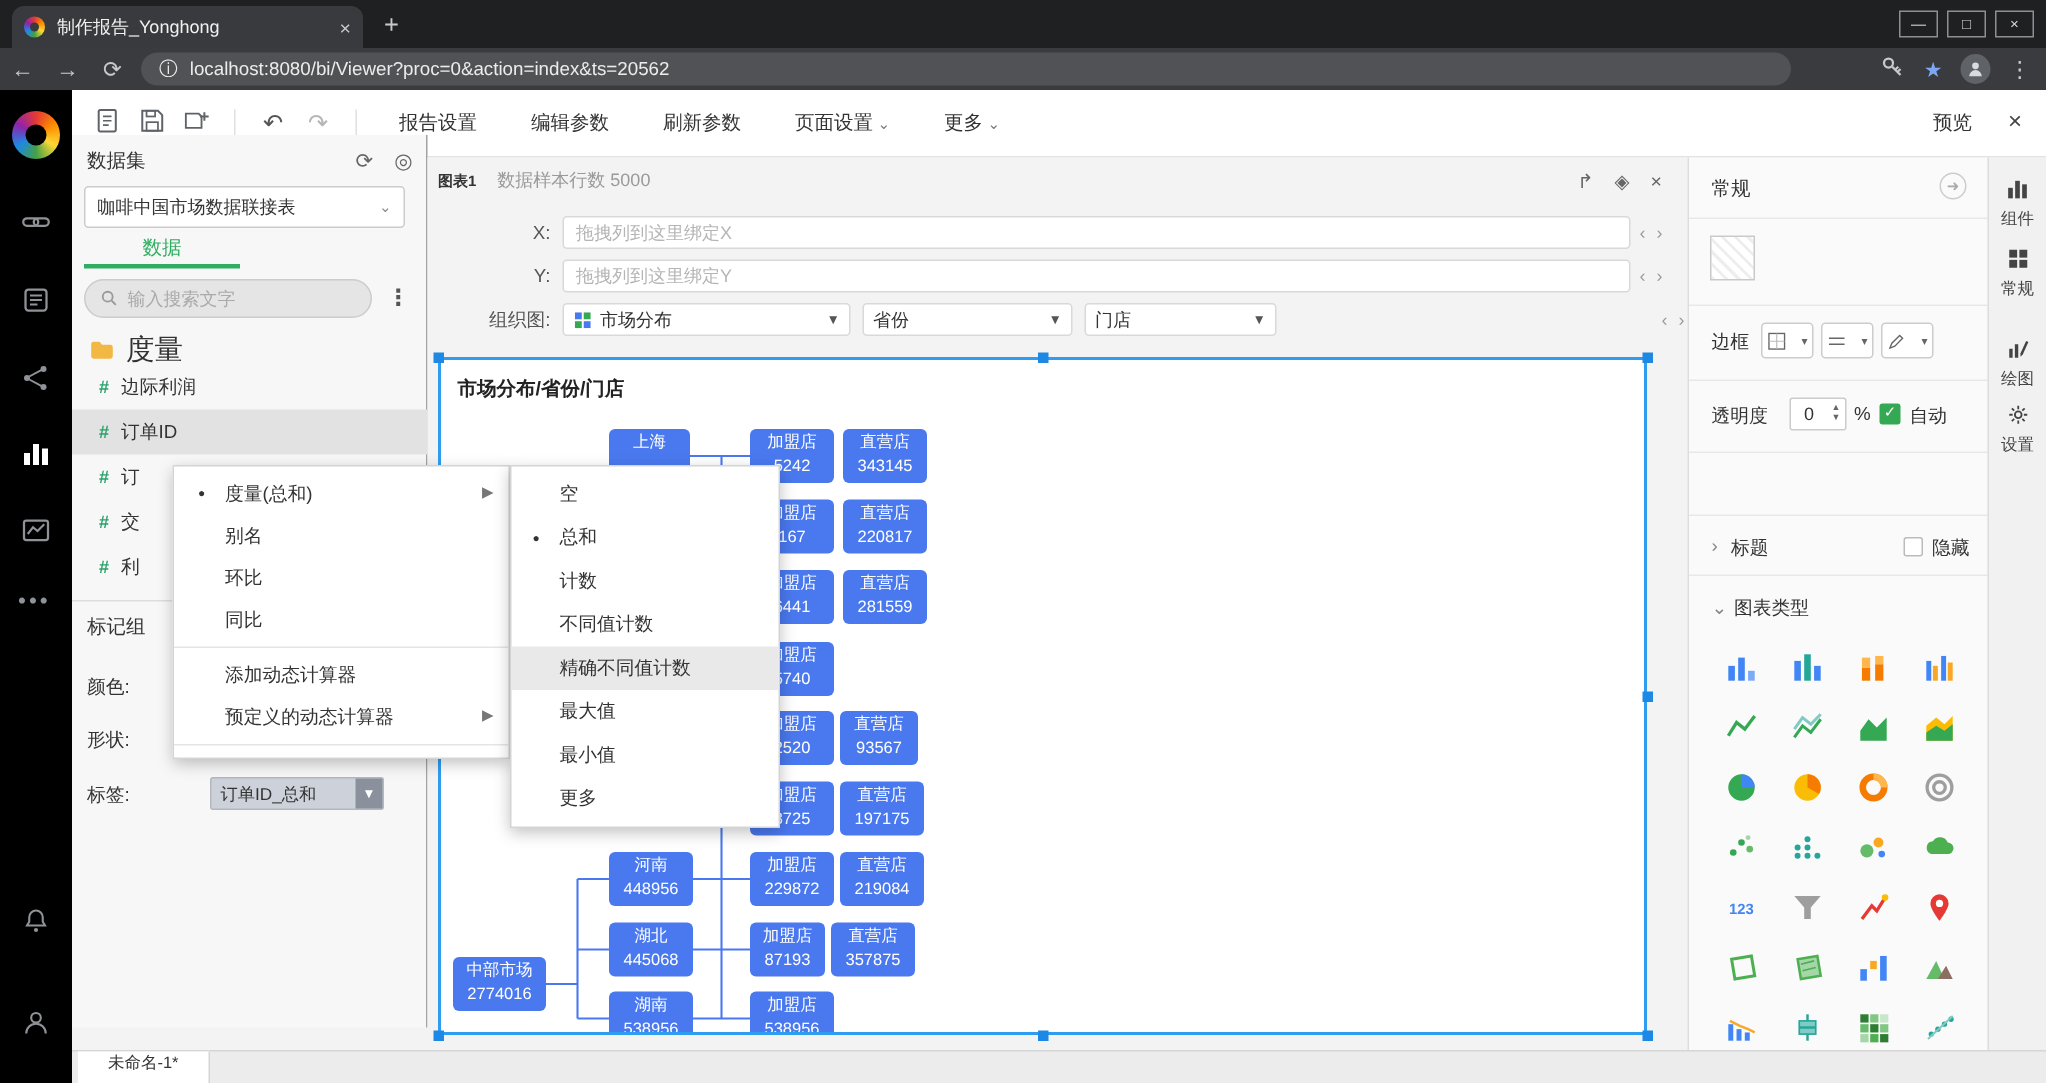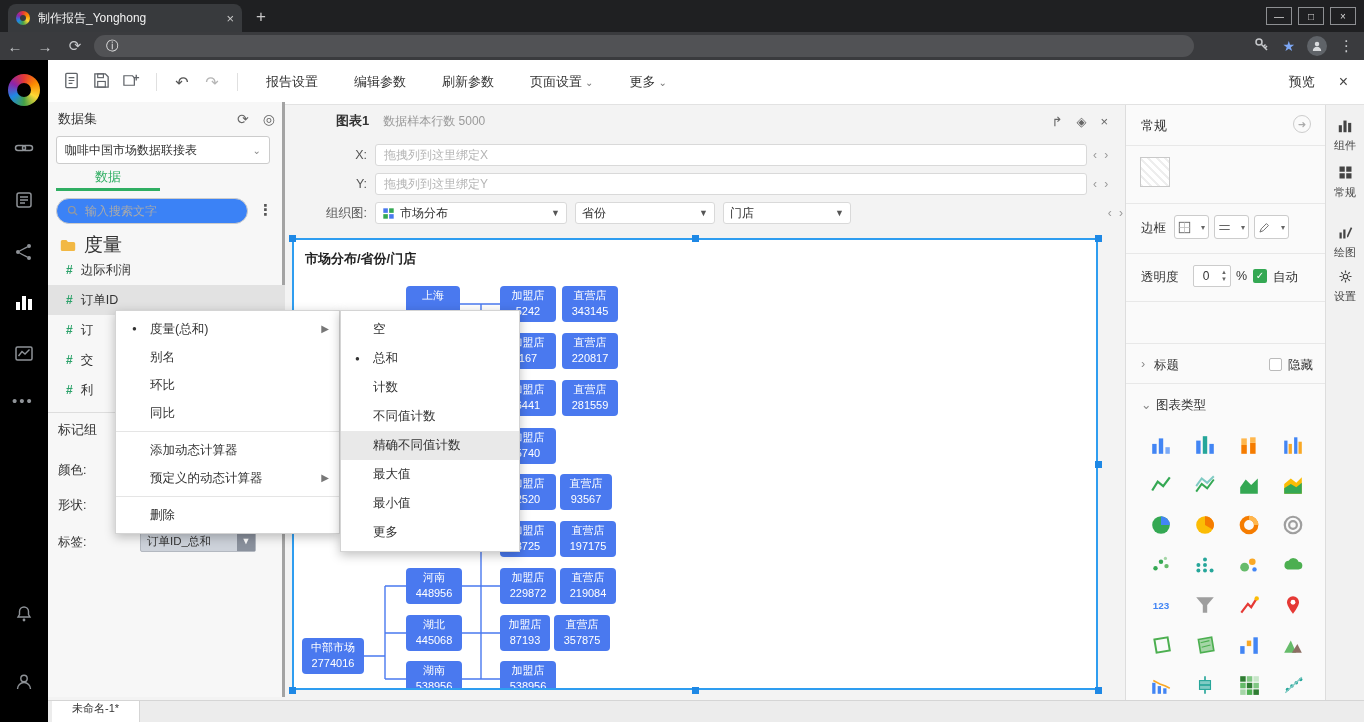--- a/index.html
+++ b/index.html
@@ -33,28 +33,28 @@
   .vsep { width:1px; height:18px; background:#e0e0e0; margin:0 10px; }
 
   
   .rail { left:0; top:60px; width:48px; height:662px; background:#000; }
   .rail .logo { position:absolute; left:8px; top:14px; width:32px; height:32px; border-radius:50%; background:conic-gradient(#e53935,#fb8c00,#fdd835,#43a047,#1e88e5,#8e24aa,#e53935); }
   .rail .logo::after { content:""; position:absolute; left:9px; top:9px; width:14px; height:14px; border-radius:50%; background:#000; }
   .rail-ic { position:absolute; left:14px; width:20px; height:20px; }
   .rail-more { position:absolute; left:12px; color:#8f9398; font-size:15px; letter-spacing:2px; }
 
   
-  .lpanel { left:48px; top:102px; width:237px; height:595px; background:#f7f7f7; border-right:3px solid #a3a3a3; }
+  .lpanel { left:48px; top:90px; width:237px; height:595px; background:#f7f7f7; border-right:1px solid #a3a3a3; }
   .lp-row1 { position:absolute; left:10px; top:8px; width:217px; display:flex; align-items:center; }
   .lp-ic { color:#666; font-size:14px; margin-left:14px; }
   .lp-select { position:absolute; left:8px; top:34px; width:214px; height:28px; background:#fff; border:1px solid #ccc; border-radius:3px; display:flex; align-items:center; padding:0 8px; font-size:12px; }
   .lp-select .caret { margin-left:auto; color:#888; font-size:10px; }
   .lp-tab { position:absolute; left:8px; top:66px; width:104px; text-align:center; color:#2fae62; font-size:13px; }
   .lp-tabline { position:absolute; left:8px; top:86px; width:104px; height:3px; background:#2fae62; }
-  .lp-search { position:absolute; left:8px; top:96px; width:192px; height:26px; background:#3b82f6; border:1px solid #ccc; border-radius:13px; display:flex; align-items:center; padding:0 10px; gap:6px; }
+  .lp-search { position:absolute; left:8px; top:96px; width:192px; height:26px; background:#e5e5e5; border:1px solid #ccc; border-radius:13px; display:flex; align-items:center; padding:0 10px; gap:6px; }
   .lp-search input { border:none; outline:none; width:130px; font-size:12px; color:#333; background:transparent; }
   .lp-search input::placeholder { color:#aaa; }
   .lp-menu-ic { position:absolute; left:210px; top:99px; color:#555; font-size:15px; font-weight:bold; }
   .lp-folder { position:absolute; left:12px; top:130px; display:flex; align-items:center; gap:8px; font-size:19px; }
   .fld { position:absolute; left:0; width:237px; height:30px; display:flex; align-items:center; padding-left:18px; gap:8px; font-size:12.5px; }
   .fld .hash { color:#2da26b; font-weight:bold; font-size:12px; }
   .fld.sel { background:#e2e2e2; }
   .lp-section { position:absolute; left:0; top:310px; width:237px; border-top:1px solid #ddd; padding:8px 0 0 10px; font-size:13px; }
   .lp-lab { position:absolute; left:10px; font-size:12.5px; color:#333; }
   .tag-chip { position:absolute; left:92px; top:428px; width:116px; height:22px; background:#cdd2da; border:1px solid #b3b8c0; border-radius:2px; display:flex; align-items:center; font-size:11.5px; padding-left:6px; }
@@ -68,21 +68,21 @@
   .menu2 .mi { height:29px; line-height:29px; padding-left:32px; }
   .mi .bullet { position:absolute; left:16px; font-size:8px; color:#333; }
   .menu2 .mi .bullet { left:14px; }
   .mi .arr { position:absolute; right:10px; color:#777; font-size:10px; }
   .mi.hl { background:#e9e9e9; }
   .mdiv { height:1px; background:#e5e5e5; margin:4px 0; }
 
   
   .main { left:285px; top:105px; width:840px; height:595px; background:#f3f3f3; }
   .ch-head { position:absolute; left:7px; top:7px; width:826px; display:flex; align-items:center; }
-  .ch-name { font-weight:bold; font-size:13px;margin-left:44px; }
+  .ch-name { font-weight:bold; font-size:10px; }
   .ch-sample { color:#9a9a9a; font-size:12px; margin-left:14px; }
   .ch-icons { margin-left:auto; display:flex; gap:14px; color:#666; font-size:13px; padding-right:10px; }
   .bind-row { position:absolute; left:0; width:840px; height:28px; display:flex; align-items:center; }
   .bind-lab { width:90px; text-align:right; padding-right:8px; font-size:12.5px; color:#555; }
   .dropzone { width:712px; height:22px; background:#fff; border:1px solid #d9d9d9; border-radius:3px; display:flex; align-items:center; padding:0 8px; color:#b5b5b5; font-size:12px; }
   .chev { color:#999; font-size:12px; margin-left:6px; letter-spacing:2px; }
   .osel { height:22px; background:#fff; border:1px solid #d9d9d9; border-radius:3px; display:flex; align-items:center; padding:0 6px; font-size:12px; color:#333; margin-right:8px; }
   .osel .caret { margin-left:auto; color:#555; font-size:9px; padding-left:8px; }
   .canvas { position:absolute; left:7px; top:133px; width:806px; height:452px; background:#fff; border:2px solid #2e9df0; overflow:hidden; }
   .cv-title { position:absolute; left:11px; top:10px; font-weight:bold; font-size:13px; color:#222; }
@@ -132,20 +132,21 @@
     <span class="wb">×</span>
   </div>
 </div>
 
 <div class="abs urlbar">
   <span class="nav-ic">←</span>
   <span class="nav-ic">→</span>
   <span class="nav-ic">⟳</span>
   <div class="omni">
     <span>ⓘ</span>
+    <span>localhost:8080/bi/Viewer?proc=0&amp;action=index&amp;ts=20562</span>
   </div>
   <div class="url-right">
     <span>
       <svg width="16" height="16" viewBox="0 0 16 16">
           <circle cx="5" cy="5" r="3" fill="none" stroke="#c7c9cc" stroke-width="1.5"></circle>
           <path d="M7.5 7.5 L13 13 M11 11 L13 9 M9.5 9.5 L11.5 7.5" stroke="#c7c9cc" stroke-width="1.5" fill="none"></path>
         </svg>
     </span>
     <span class="star">★</span>
     <span class="avatar">
@@ -301,21 +302,20 @@
 
 <div class="ctx menu1">
   <div class="mi"><span class="bullet">●</span><span>度量(总和)</span><span class="arr">▶</span></div>
   <div class="mi"><span>别名</span></div>
   <div class="mi"><span>环比</span></div>
   <div class="mi"><span>同比</span></div>
   <div class="mdiv"></div>
   <div class="mi"><span>添加动态计算器</span></div>
   <div class="mi"><span>预定义的动态计算器</span><span class="arr">▶</span></div>
   <div class="mdiv"></div>
-  <div class="mi"><span>删除</span></div>
 </div>
 
 <div class="ctx menu2">
   <div class="mi"><span>空</span></div>
   <div class="mi"><span class="bullet">●</span><span>总和</span></div>
   <div class="mi"><span>计数</span></div>
   <div class="mi"><span>不同值计数</span></div>
   <div class="mi hl"><span>精确不同值计数</span></div>
   <div class="mi"><span>最大值</span></div>
   <div class="mi"><span>最小值</span></div>

